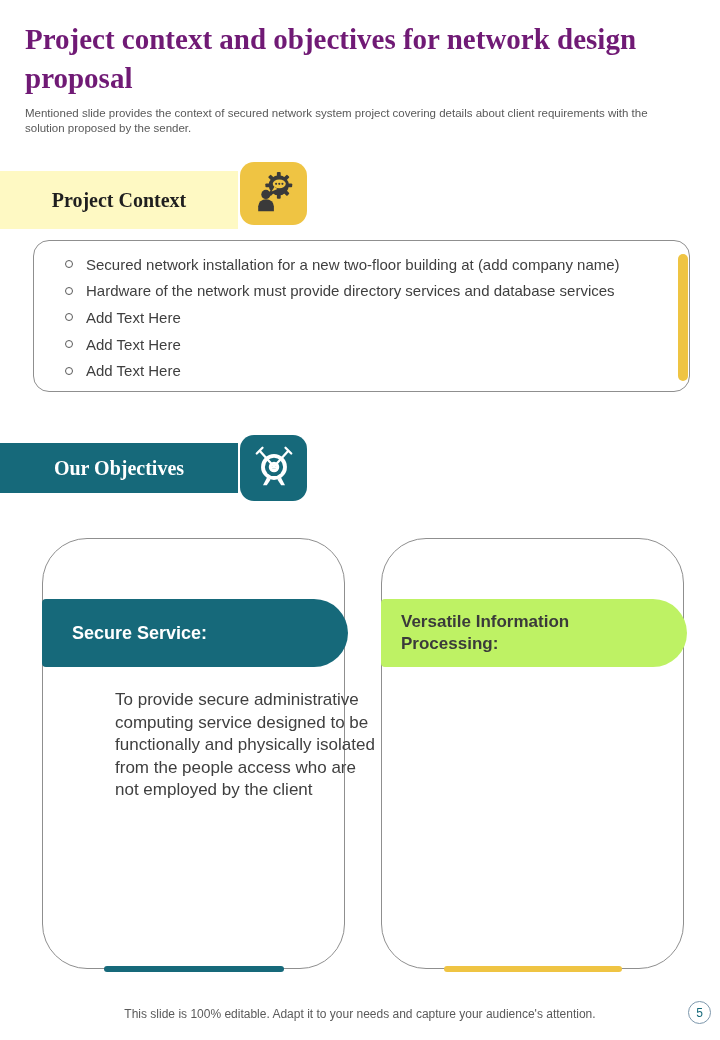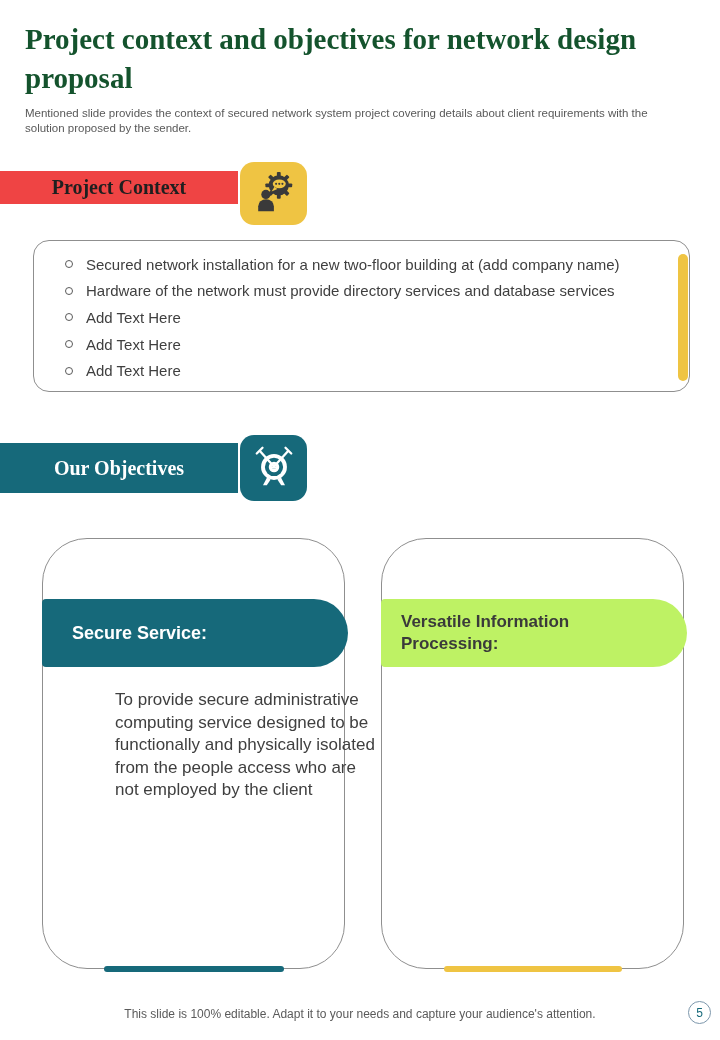--- a/index.html
+++ b/index.html
@@ -15,21 +15,21 @@
 
   
   .page-title {
     position: absolute;
     left: 25px; top: 20px;
     width: 632px;
     font-family: "Liberation Serif", serif;
     font-weight: 700;
     font-size: 29px;
     line-height: 1.36;
-    color: #14532d;
+    color: #701a75;
   }
   .page-subtitle {
     position: absolute;
     left: 25px; top: 106px;
     width: 660px;
     font-size: 11.5px;
     line-height: 1.28;
     color: #595959;
   }
 
@@ -38,21 +38,21 @@
     position: absolute;
     left: 0;
     width: 238px;
     display: flex;
     align-items: center;
     justify-content: center;
     font-family: "Liberation Serif", serif;
     font-weight: 700;
     font-size: 20px;
   }
-  .banner.yellow { top: 171px; height: 33px; background: #ef4444; color: #1f1f1f; }
+  .banner.yellow { top: 171px; height: 58px; background: #fef9c3; color: #1f1f1f; }
   .banner.teal   { top: 443px; height: 50px; background: #16697A; color: #ffffff; }
 
   .icon-tile {
     position: absolute;
     left: 240px;
     display: flex;
     align-items: center;
     justify-content: center;
     border-radius: 14px;
   }

